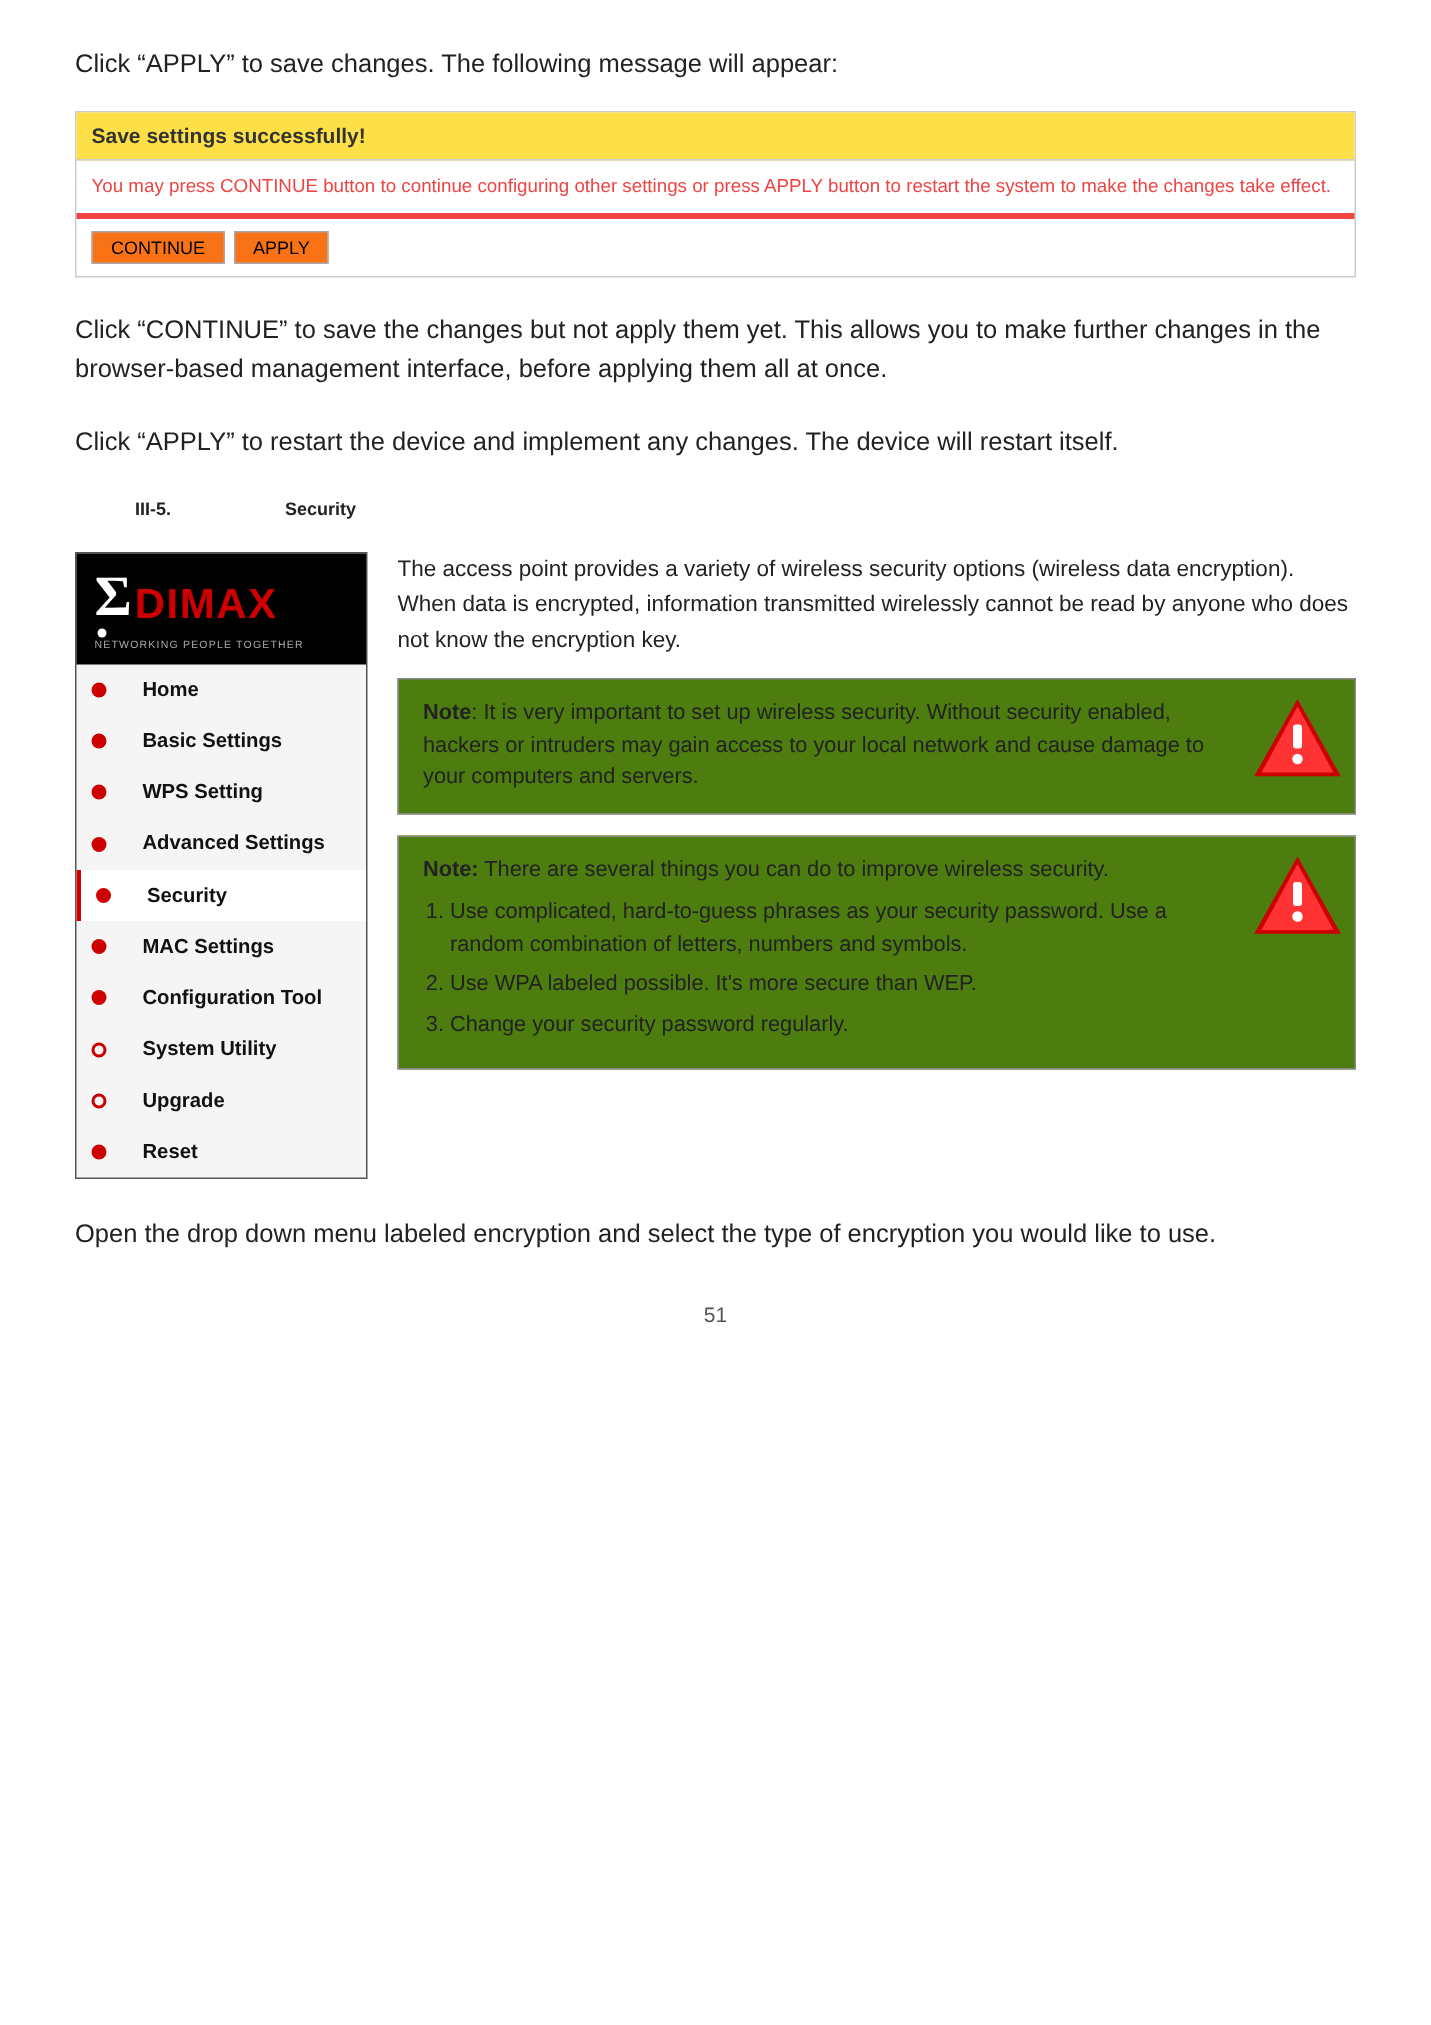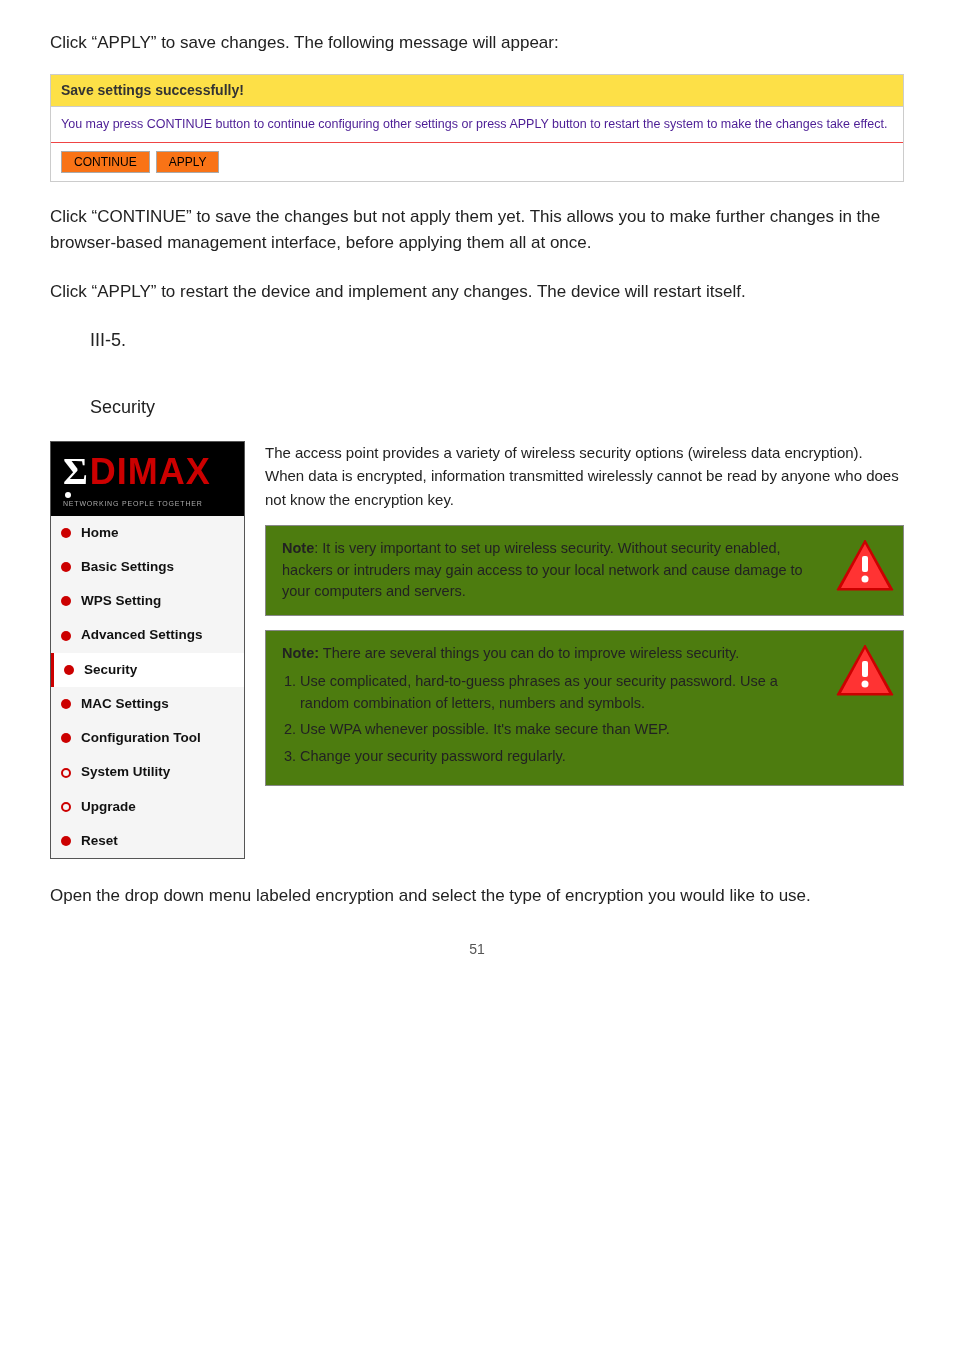--- a/index.html
+++ b/index.html
@@ -30,22 +30,22 @@
       background: #fde047;
       border-bottom: 1px solid #ccc;
       padding: 5px 10px;
       font-size: 14px;
       font-weight: bold;
       color: #333;
     }
     .save-box-body {
       padding: 8px 10px;
       font-size: 12.5px;
-      color: #4c1d95;
-      border-bottom: 1px solid #ef4444;
+      color: #ef4444;
+      border-bottom: 4px solid #ef4444;
     }
     .save-box-footer {
       padding: 8px 10px;
       display: flex;
       gap: 6px;
     }
     .btn-continue, .btn-apply {
       padding: 3px 12px;
       font-size: 12px;
       border: 1px solid #aaa;
@@ -56,25 +56,24 @@
     .paragraph {
       font-size: 17px;
       margin-bottom: 22px;
       line-height: 1.55;
     }
 
     
     .section-heading {
       display: flex;
       gap: 40px;
-      font-size: 18px;
-      font-weight: normal;
+      font-size: 12px;
+      font-weight: bold;
       margin-bottom: 20px;
       padding-left: 40px;
-      flex-direction: column;
     }
     .section-num {
       min-width: 60px;
     }
 
     
     .content-area {
       display: flex;
       gap: 20px;
       margin-bottom: 24px;
@@ -101,21 +100,21 @@
     }
     .sidebar-item {
       display: flex;
       align-items: center;
       padding: 7px 10px 7px 10px;
       font-size: 13.5px;
       font-weight: bold;
       color: #111;
       cursor: pointer;
       border-bottom: none;
-      gap: 10px;
+      gap: 24px;
     }
     .sidebar-item.active {
       background: #fff;
       border-left: 3px solid #cc0000;
     }
     .sidebar-dot {
       width: 10px;
       height: 10px;
       border-radius: 50%;
       background: #cc0000;
@@ -207,21 +206,21 @@
   <span class="section-num">III-5.</span>
   <span>Security</span>
 </div>
 
 <div class="content-area">
 
   <div class="sidebar">
     <div class="sidebar-logo">
       <div style="display:flex;align-items:flex-end;gap:2px;">
         <span style="color:#fff;font-size:38px;font-weight:900;font-family:serif;line-height:1;">Σ</span>
-        <span style="color:#cc0000;font-size:36px;font-weight:900;letter-spacing:1px;line-height:1;font-family:Arial,sans-serif;">DIMAX</span>
+        <span style="color:#cc0000;font-size:28px;font-weight:900;letter-spacing:1px;line-height:1;font-family:Arial,sans-serif;">DIMAX</span>
       </div>
       <div style="width:6px;height:6px;background:#fff;border-radius:50%;margin-top:2px;margin-left:2px;"></div>
       <div style="color:#aaa;font-size:7px;letter-spacing:0.8px;margin-top:1px;">NETWORKING PEOPLE TOGETHER</div>
     </div>
     <div class="sidebar-menu">
 
       <div class="sidebar-item">
         <span class="sidebar-dot"></span>
         <span>Home</span>
       </div>
@@ -282,21 +281,21 @@
         </div>
       </div>
     </div>
 
     <div class="note-box">
       <div class="note-box-inner">
         <div class="note-text">
           <p><span style="font-weight:bold;">Note:</span><span> There are several things you can do to improve wireless security.</span></p>
           <ol class="note-list">
             <li>Use complicated, hard-to-guess phrases as your security password. Use a random combination of letters, numbers and symbols.</li>
-            <li>Use WPA whenever possible. It's make secure than WEP.</li>
+            <li>Use WPA labeled possible. It's more secure than WEP.</li>
             <li>Change your security password regularly.</li>
           </ol>
         </div>
         <div class="warning-icon">
           <svg viewBox="0 0 60 54" width="60" height="54" xmlns="http://www.w3.org/2000/svg">
             <polygon points="30,2 58,52 2,52" fill="#cc0000" stroke="#cc0000" stroke-width="1"></polygon>
             <polygon points="30,6 54,50 6,50" fill="#ff3333" stroke="none"></polygon>
             <rect x="27" y="18" width="6" height="16" rx="2" fill="white"></rect>
             <circle cx="30" cy="41" r="3.5" fill="white"></circle>
           </svg>

